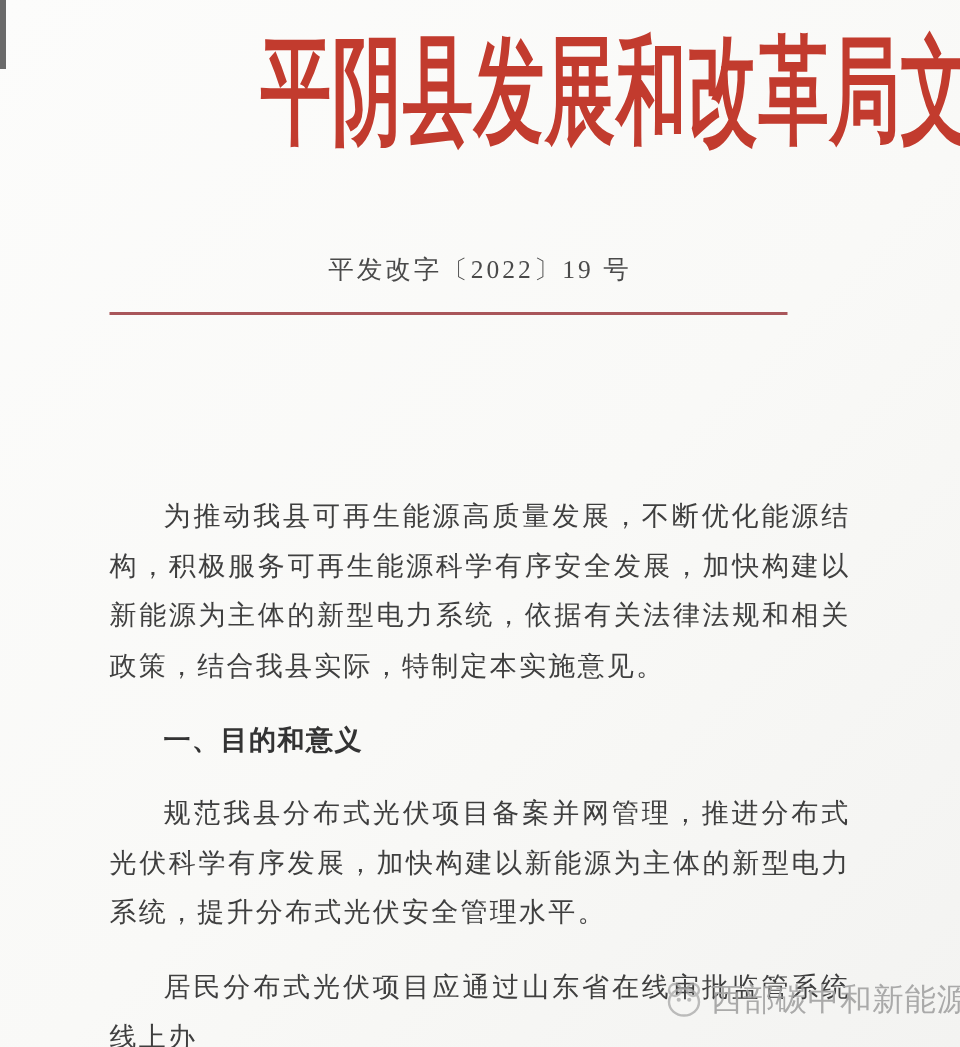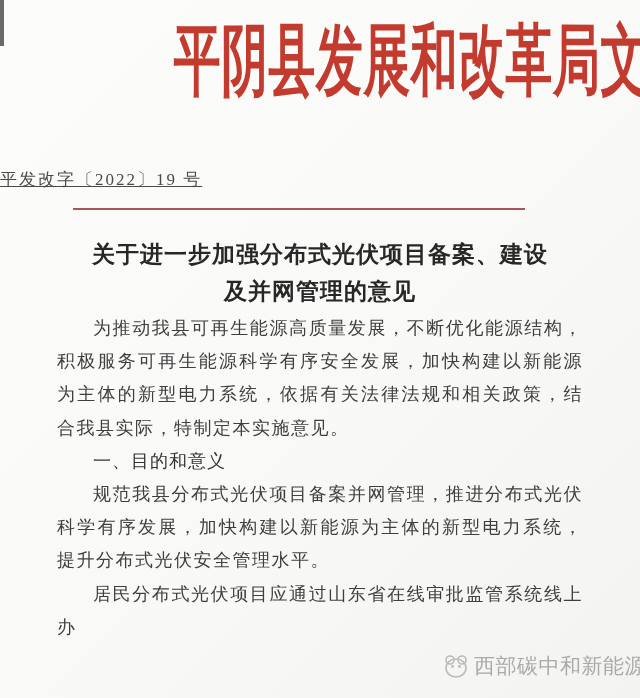--- a/index.html
+++ b/index.html
@@ -29,49 +29,48 @@
     display: inline-block;
     font-size: 78px; line-height: 1.04;
     font-weight: bold;
     color: #c23b2e;
     transform: scaleX(0.60);
     transform-origin: center;
     letter-spacing: 1px;
   }
   .doc-number {
     position: absolute; top: 168px; left: 0;
-    width: 100%; 
+    width: 100%; text-align: center;
     font-size: 17px; color: #4a4a4a;
     letter-spacing: 2px;
-    text-decoration: underline;
   }
   .red-rule {
     position: absolute; top: 208px; left: 73px;
     width: 452px; height: 2px;
     background: #a9565a;
   }
   .doc-title {
     position: absolute; top: 236px; left: 40px;
     width: 560px; text-align: center;
     font-size: 23px; font-weight: bold;
     color: #272727; line-height: 37px;
     letter-spacing: 1px;
   }
   .body-text {
     position: absolute; top: 312px; left: 57px;
     width: 526px;
     font-size: 18px; line-height: 33.2px;
     color: #3f3f3f;
     letter-spacing: 1.5px;
   }
-  .body-text p { margin: 0; text-align: justify; }
+  .body-text p { margin: 16px; text-align: justify; }
   .para { text-indent: 2em; }
   .sec-heading {
     font-family: "Liberation Sans", "DejaVu Sans", sans-serif;
-    font-weight: normal; color: #333333;
+    font-weight: bold; color: #333333;
     text-indent: 2em; letter-spacing: 1px;
   }
   .sub-heading {
     text-indent: 1.8em; letter-spacing: 3px; color: #3c3c3c;
   }
   .last-line { text-indent: 2em; }
   .watermark {
     position: absolute; left: 441px; top: 652px;
     display: flex; align-items: center; gap: 3px;
     z-index: 5;
@@ -91,24 +90,20 @@
   <div class="photo-edge"></div>
 
   <div class="agency-header">
     <span class="stretch">平阴县发展和改革局文件</span>
   </div>
 
   <div class="doc-number">平发改字〔2022〕19 号</div>
 
   <div class="red-rule"></div>
 
-  <div class="doc-title">
-    <span>关于进一步加强分布式光伏项目备案、建设</span><br>
-    <span>及并网管理的意见</span>
-  </div>
 
   <div class="body-text">
     <p class="para">为推动我县可再生能源高质量发展，不断优化能源结构，积极服务可再生能源科学有序安全发展，加快构建以新能源为主体的新型电力系统，依据有关法律法规和相关政策，结合我县实际，特制定本实施意见。</p>
     <p class="sec-heading">一、目的和意义</p>
     <p class="para">规范我县分布式光伏项目备案并网管理，推进分布式光伏科学有序发展，加快构建以新能源为主体的新型电力系统，提升分布式光伏安全管理水平。</p>
     <p class="last-line">居民分布式光伏项目应通过山东省在线审批监管系统线上办</p>
   </div>
 
   <div class="watermark">
     <svg class="wm-logo" width="30" height="28" viewBox="0 0 30 28">

